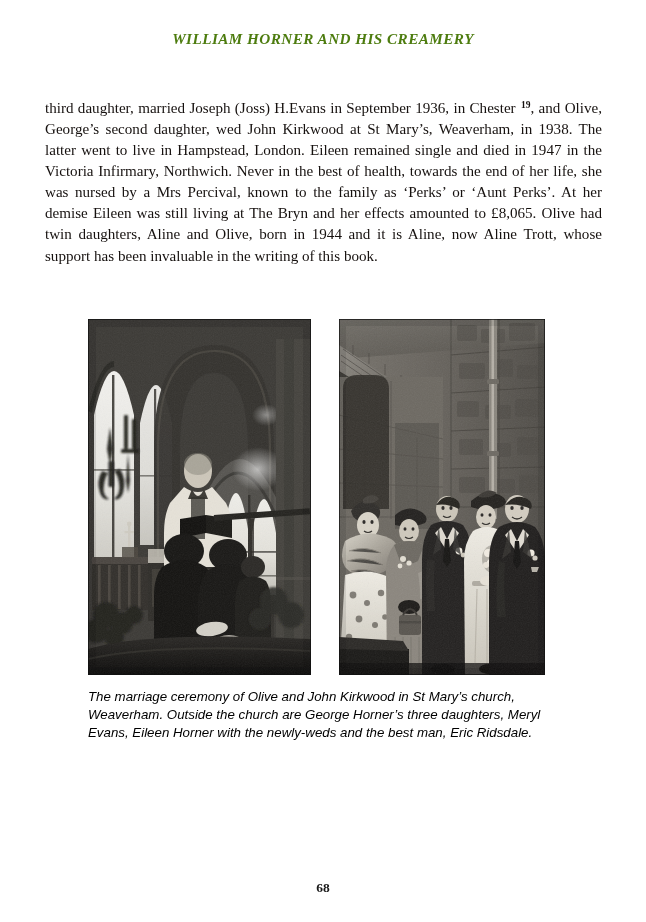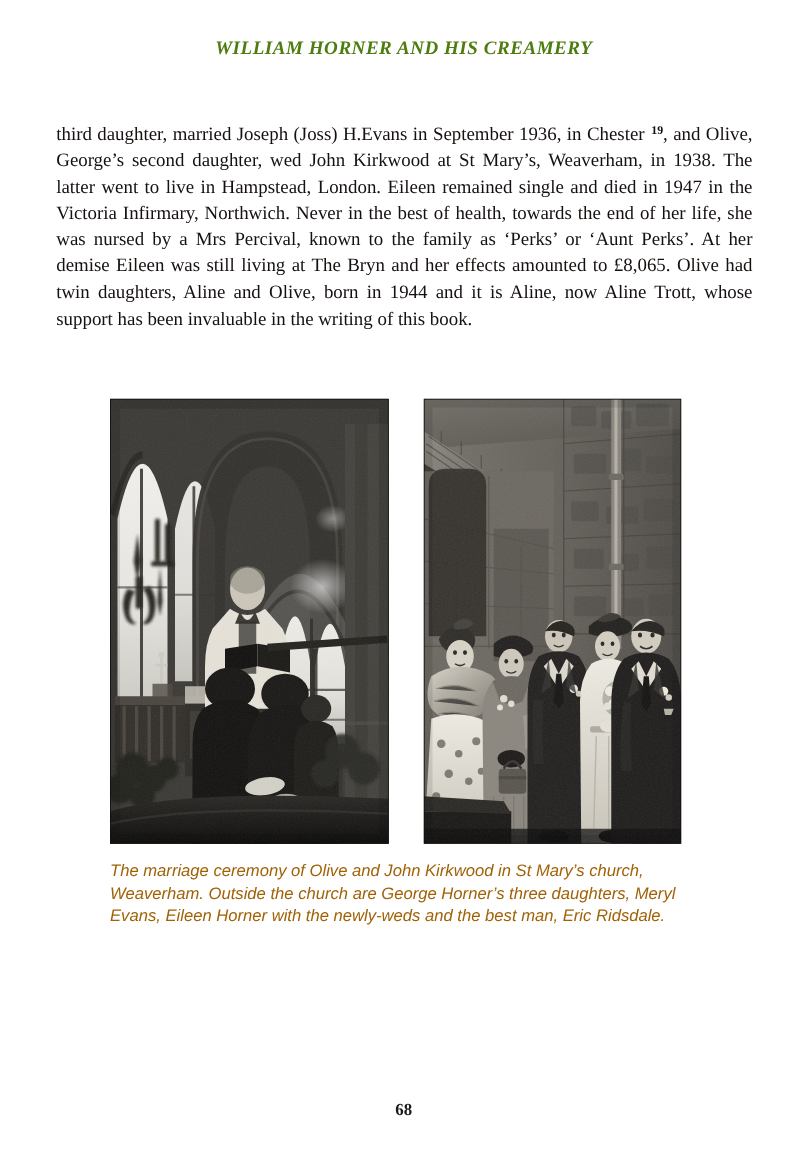--- a/index.html
+++ b/index.html
@@ -85,21 +85,21 @@
   
   .caption {
     position: absolute;
     top: 688px;
     left: 88px;
     width: 468px;
     font-family: "Liberation Sans", sans-serif;
     font-style: italic;
     font-size: 13.3px;
     line-height: 18.1px;
-    color: #a16207;
+    color: #000000;
     text-align: left;
   }
 
   
   .folio {
     position: absolute;
     top: 880px;
     left: 0;
     width: 646px;
     text-align: center;

